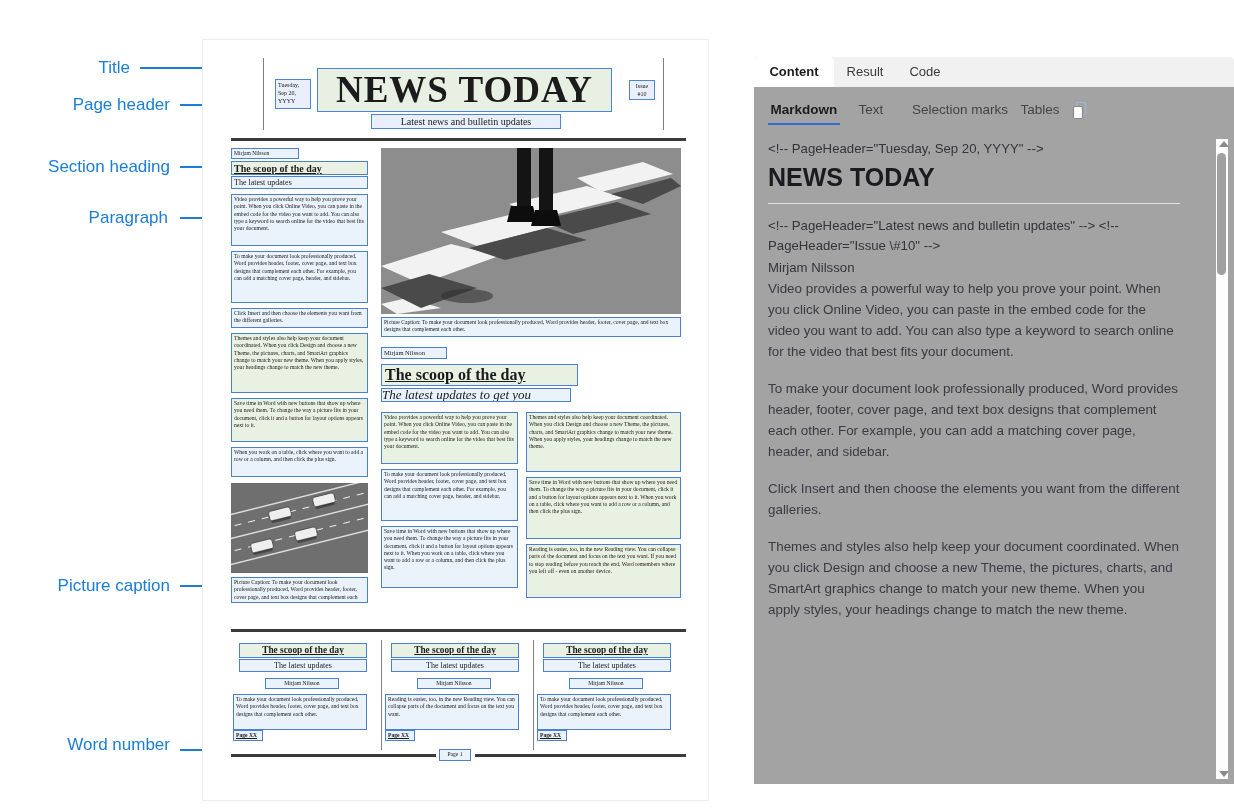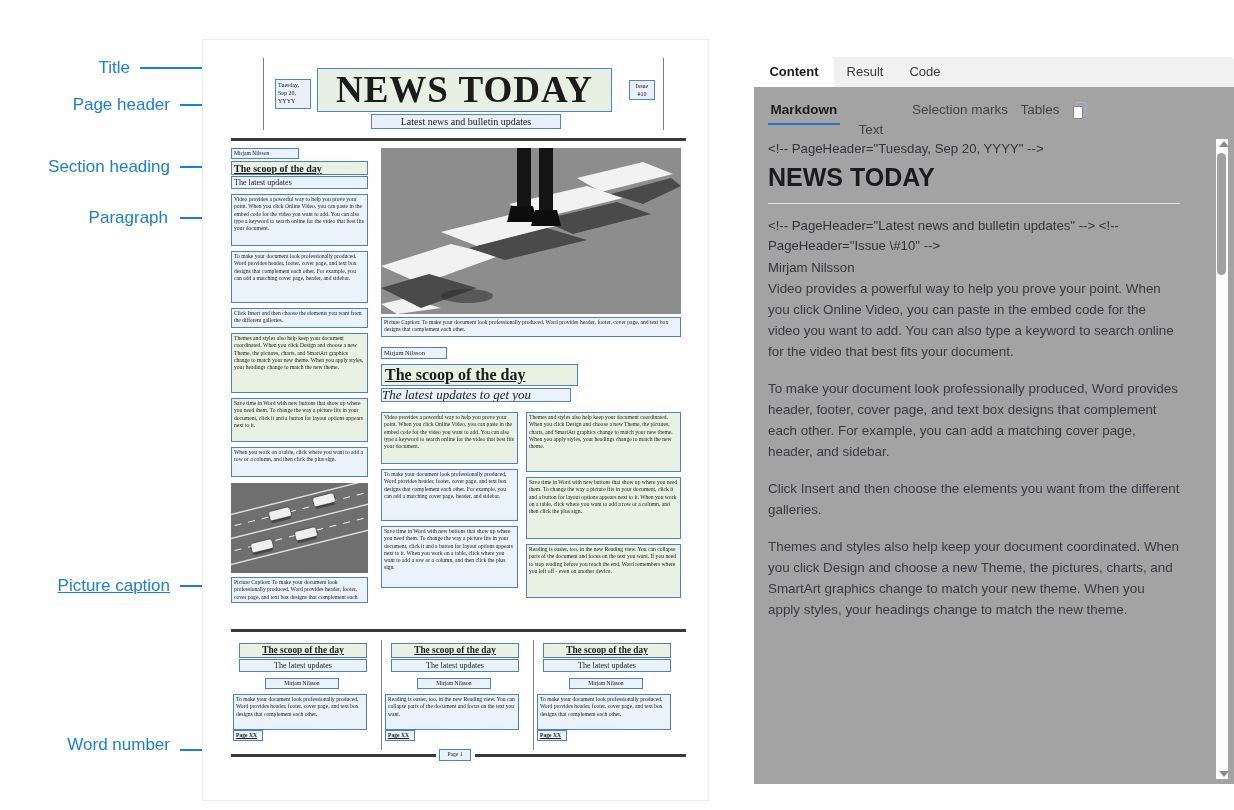--- a/index.html
+++ b/index.html
@@ -155,21 +155,21 @@
   <div class="anno-arrow" style="left:360px;top:99px;"></div>
 
   <div class="anno-label" style="left:30px;top:157px;width:140px;">Section heading</div>
   <div class="anno-line" style="left:180px;top:166px;width:38px;"></div>
   <div class="anno-arrow" style="left:218px;top:161px;"></div>
 
   <div class="anno-label" style="left:68px;top:208px;width:100px;">Paragraph</div>
   <div class="anno-line" style="left:180px;top:217px;width:38px;"></div>
   <div class="anno-arrow" style="left:218px;top:212px;"></div>
 
-  <div class="anno-label" style="left:38px;top:576px;width:132px;text-decoration:underline;">Picture caption</div>
+  <div class="anno-label" style="left:38px;top:576px;width:132px;">Picture caption</div>
   <div class="anno-line" style="left:180px;top:585px;width:38px;"></div>
   <div class="anno-arrow" style="left:218px;top:580px;"></div>
 
   <div class="anno-label" style="left:45px;top:735px;width:125px;">Word number</div>
   <div class="anno-line" style="left:180px;top:749px;width:250px;"></div>
   <div class="anno-arrow" style="left:430px;top:744px;"></div>
 
   <div id="doc-page">
    <div id="doc-inner">
 
@@ -296,21 +296,21 @@
   <div id="tabstrip">
     <div class="tab active" style="left:0px;width:80px;">Content</div>
     <div class="tab" style="left:80px;width:62px;">Result</div>
     <div class="tab" style="left:142px;width:58px;">Code</div>
   </div>
 
   <div id="panel-body">
 
     <div class="subtab active" style="left:14px;width:72px;">Markdown</div>
     <div id="subtab-underline" style="left:14px;top:36px;width:72px;"></div>
-    <div class="subtab" style="left:98px;width:38px;margin-top:20px;">Text</div>
+    <div class="subtab" style="left:98px;width:38px;">Text</div>
     <div class="subtab" style="left:146px;width:108px;text-align:right;">Selection marks</div>
     <div class="subtab" style="left:262px;width:48px;">Tables</div>
 
     <div id="copy-icon">
       <svg width="18" height="20" viewBox="0 0 18 20">
         <rect x="5.5" y="1.5" width="9" height="12" rx="1" fill="none" stroke="#9fb4d8" stroke-width="1.2"></rect>
         <rect x="2.5" y="5.5" width="9" height="12" rx="1" fill="#ffffff" stroke="#8a8a8a" stroke-width="1.2"></rect>
       </svg>
     </div>
 

